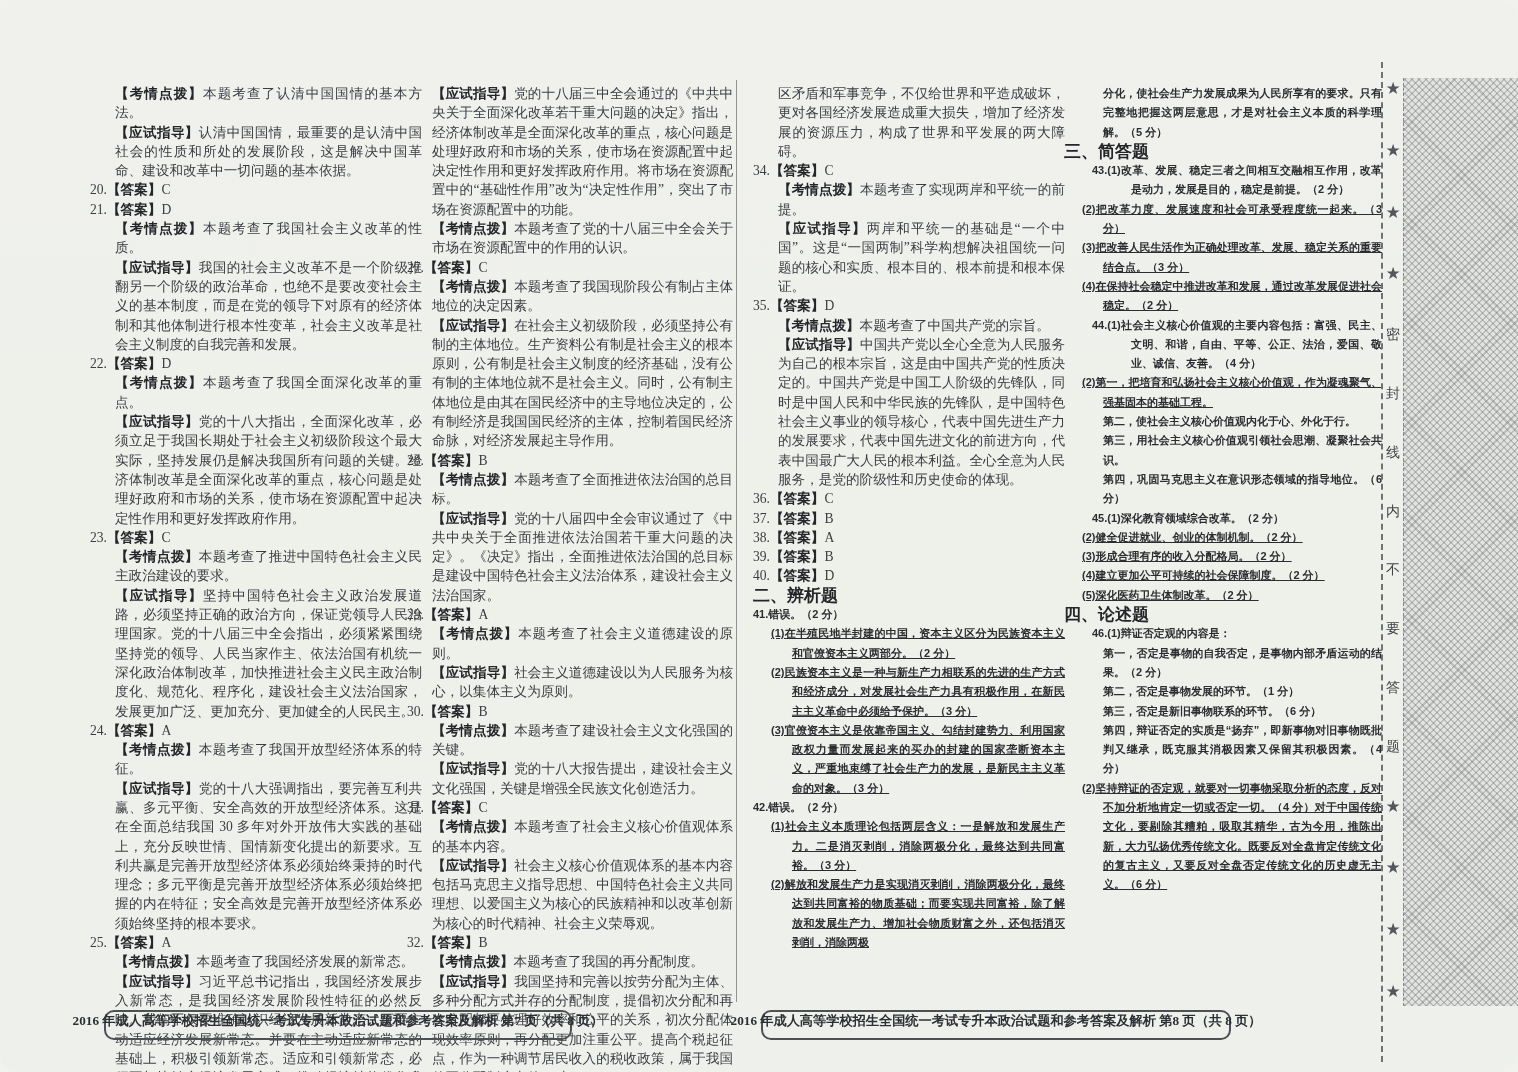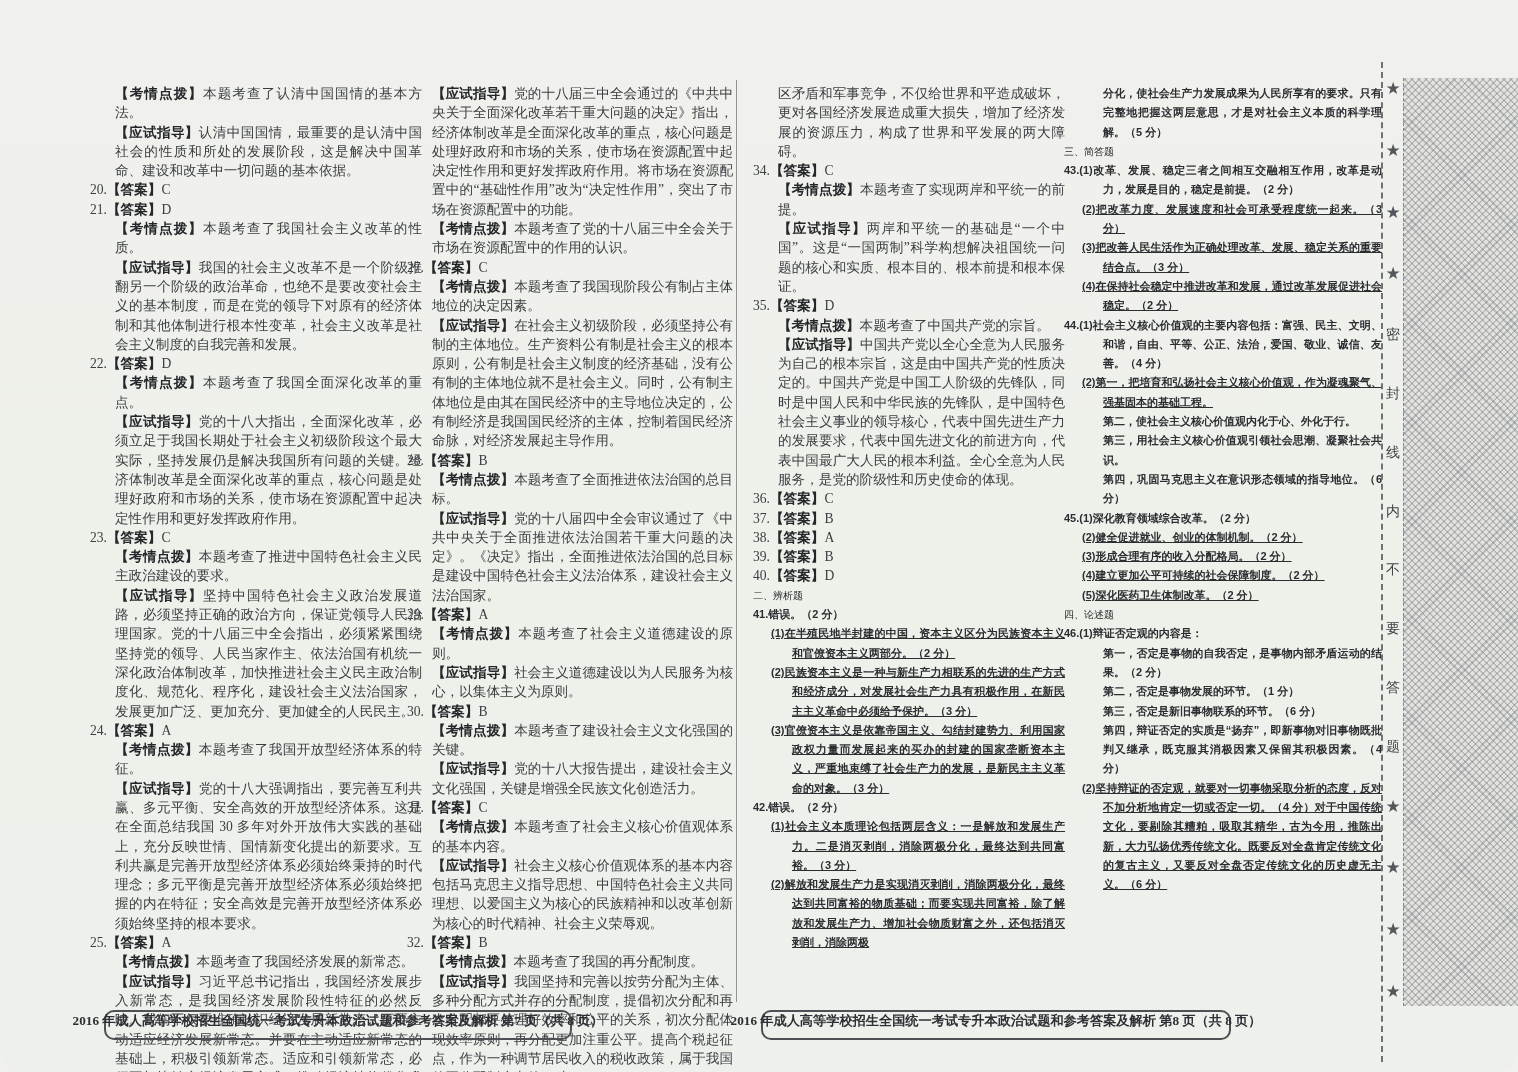--- a/index.html
+++ b/index.html
@@ -18,24 +18,24 @@
   .col{
     position:absolute;top:84px;
   }
   .blk{
     font-size:13.6px;line-height:19.3px;
     text-align:justify;text-justify:inter-ideograph;
   }
   .blk b{color:#24262a;}
   .para{padding-left:25px;}
   .ans{padding-left:25px;text-indent:-25px;}
-  .ansfull{padding-left:39px;text-indent:-39px;}
+  .ansfull{padding-left:39px;text-indent:-39px;margin-left:28px;}
   .sub{padding-left:39px;text-indent:-21px;text-decoration:underline;}
   .subp{padding-left:39px;}
-  .sec{padding-left:0;font-weight:normal;color:#232529;font-family:"Liberation Sans","DejaVu Sans",sans-serif;font-size:10px;}
+  .sec{padding-left:0;font-weight:bold;color:#232529;font-family:"Liberation Sans","DejaVu Sans",sans-serif;font-size:17px;}
   .strong{
     font-family:"Liberation Sans","DejaVu Sans",sans-serif;
     font-weight:bold;color:#2b2d31;font-size:11px;line-height:19.3px;
   }
   .divider{
     position:absolute;left:736px;top:80px;height:922px;width:1px;
     background:#8f9296;
   }
   .footer-box{
     position:absolute;top:1010px;height:26px;

